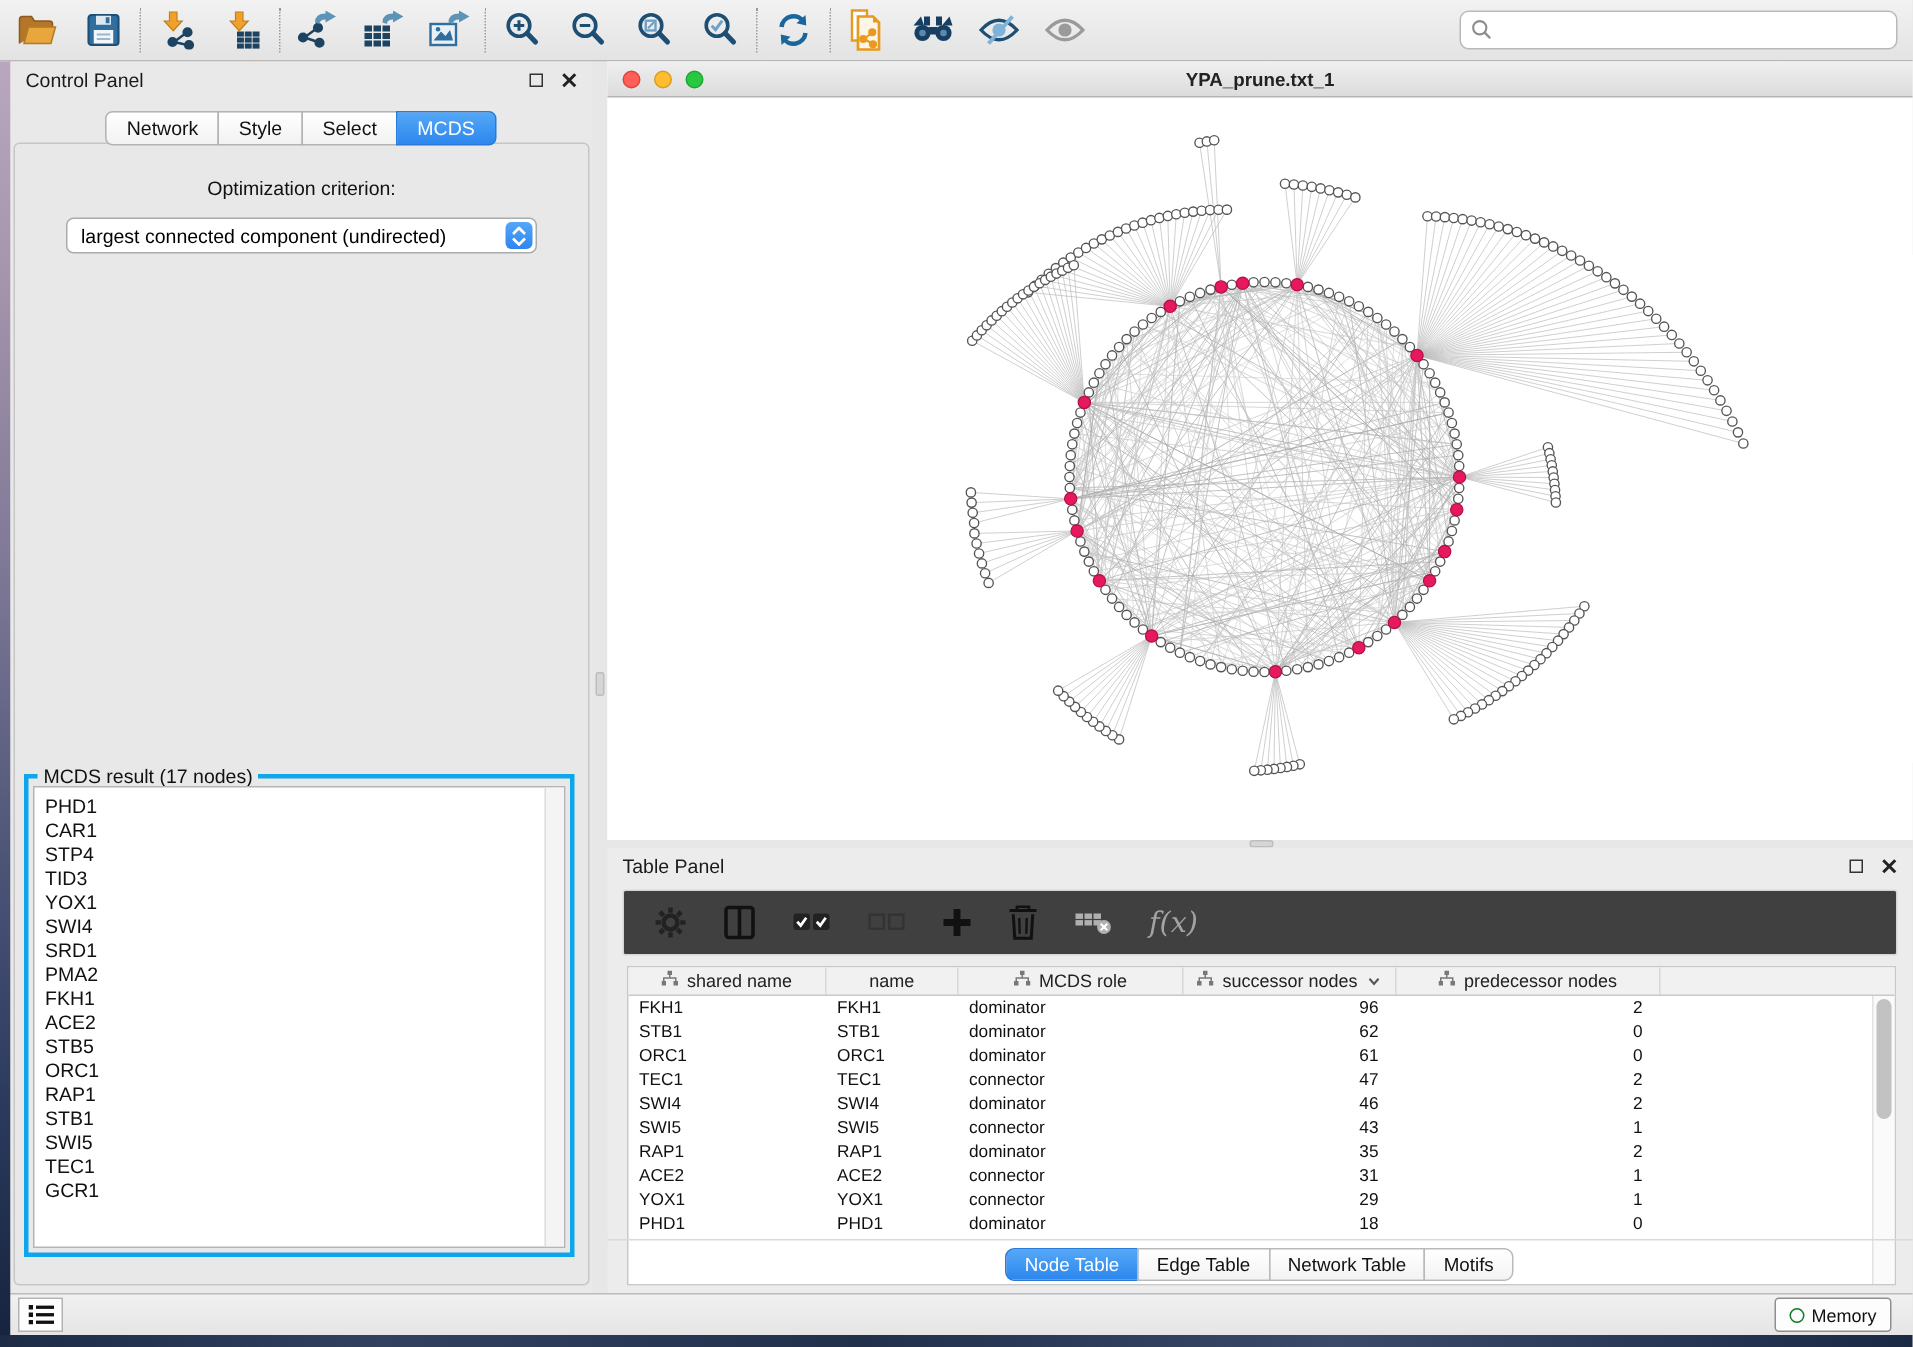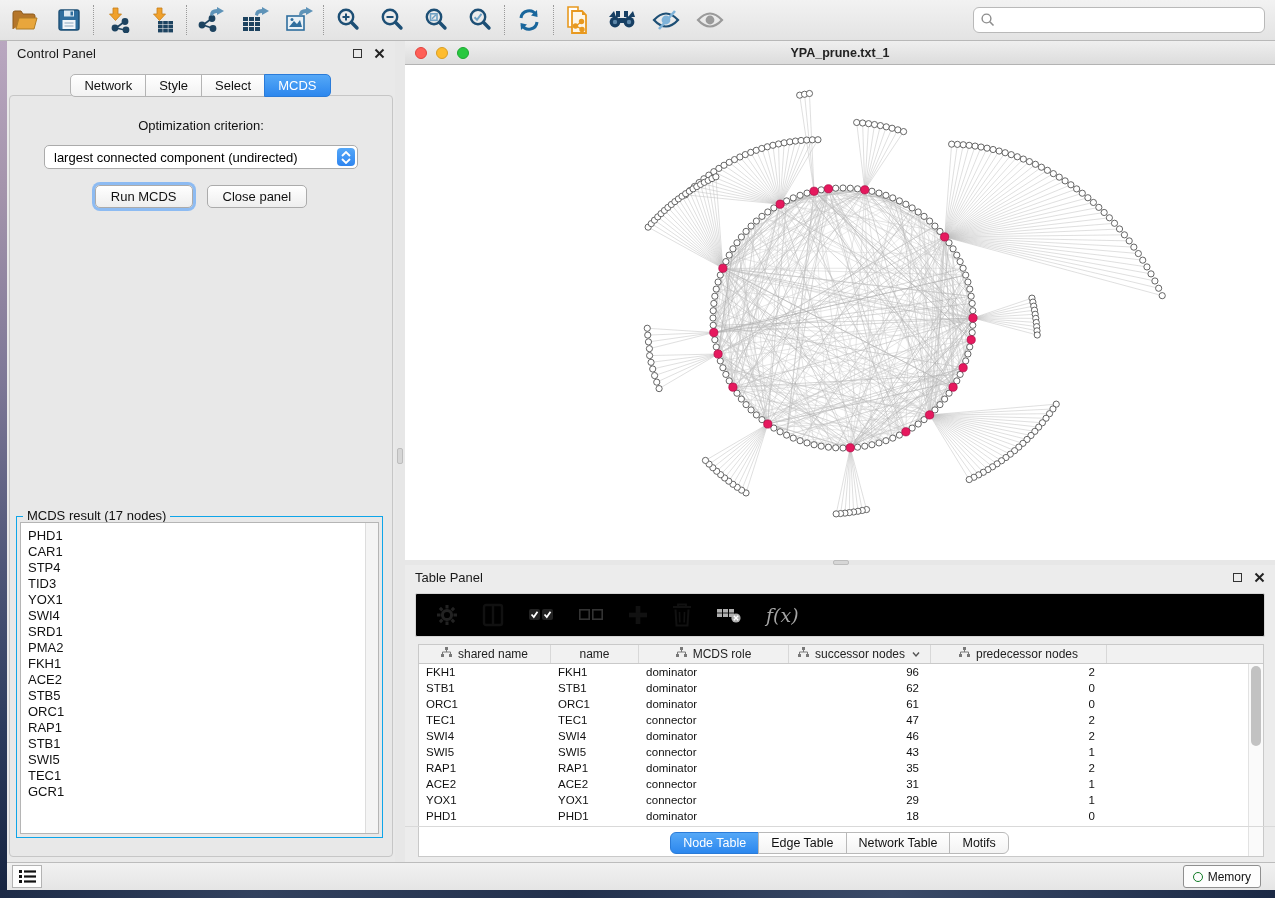--- a/index.html
+++ b/index.html
@@ -39,21 +39,21 @@
     background:#e8e8e8; border:1px solid #c6c6c6; border-radius:4px; }
   #criterion-label { text-align:center; margin-top:22px; font-size:13px; color:#111; }
   #criterion-select { position:relative; margin:12px auto 16px; width:314px; height:24px; background:#fff;
     border:1px solid #ababab; border-radius:5px; font-size:13px; display:flex; align-items:center; padding-left:9px; }
   #criterion-stepper { position:absolute; right:2px; top:2px; bottom:2px; width:18px; border-radius:4px;
     background:linear-gradient(#54a7f8,#2e85f0); display:flex; flex-direction:column; align-items:center; justify-content:center; gap:1px; }
   .btn-row { display:flex; justify-content:center; gap:14px; margin-top:12px; }
   .pbtn { font-size:13px; padding:3px 15px; background:linear-gradient(#ffffff,#eeeeee);
     border:1px solid #ababab; border-radius:5px; color:#111; }
   .pbtn.focus { box-shadow:0 0 0 3px rgba(92,163,248,.65); }
-  #result-group { position:absolute; left:6px; right:9px; top:420px; bottom:18px; border:1px solid #0ea5e9; }
+  #result-group { position:absolute; left:6px; right:9px; top:420px; bottom:18px; border:3px solid #0ea5e9; }
   #result-legend { position:absolute; top:-9px; left:6px; background:#e8e8e8; padding:0 4px; font-size:13px; color:#111; }
   #result-list { position:absolute; left:3px; right:3px; top:5px; bottom:3px; background:#fff; border:1px solid #b5b5b5; overflow:hidden; }
   #result-items { padding:5px 0 0 7px; }
   .mitem { font-size:13px; line-height:16px; color:#111; }
   #result-scroll { position:absolute; right:0; top:0; bottom:0; width:13px; background:#f4f4f4; border-left:1px solid #dddddd; }
 
   
   #v-split { position:absolute; left:395px; top:41px; width:10px; height:821px; background:#e7e7e7; }
   #v-grip { position:absolute; left:2px; top:407px; width:6px; height:16px; background:#d6d6d6; border:1px solid #bdbdbd; border-radius:2px; }
   #h-split { position:absolute; left:405px; top:560px; width:870px; height:5px; background:#e7e7e7; }
@@ -65,21 +65,21 @@
     display:flex; align-items:center; justify-content:center; font-size:12.5px; color:#222; position:relative;font-weight:bold; }
   .lights { position:absolute; left:10px; top:6px; display:flex; gap:9px; }
   .light { width:12px; height:12px; border-radius:50%; }
   .light.r { background:#ff5f57; border:1px solid #e0443e; }
   .light.y { background:#febc2e; border:1px solid #d89e24; }
   .light.g { background:#28c840; border:1px solid #1da832; }
   #net-canvas { display:block; background:#fff; }
 
   
   #table-panel { position:absolute; left:405px; top:565px; width:870px; height:297px; background:#ececec; }
-  #tp-toolbar { position:absolute; left:10px; right:10px; top:28px; height:44px; background:#000000;
+  #tp-toolbar { position:absolute; left:10px; right:10px; top:28px; height:44px; background:#404040;
     border:1px solid #d6d6d6; border-radius:2px; display:flex; align-items:center; gap:24px; padding-left:20px; }
   #node-table { position:absolute; left:13px; right:11px; top:79px; height:213px; background:#fff; border:1px solid #c9c9c9; }
   #node-table-header { display:flex; height:19px; background:#f1f1f1; border-bottom:1px solid #c9c9c9; }
   .hcell { display:flex; align-items:center; justify-content:center; gap:6px; font-size:12px; color:#222;
     border-right:1px solid #d8d8d8; overflow:hidden; flex:0 0 auto; }
   .hcell.fill { border-right:none; flex:1; }
   .trow { display:flex; height:16px; }
   .tcell { font-size:11.5px; color:#111; padding-left:7px; line-height:16px; flex:0 0 auto; overflow:hidden; }
   .tcell.num { text-align:right; padding-right:12px; padding-left:0; }
   #table-scroll { position:absolute; right:0; top:19px; bottom:0; width:15px; background:#fafafa; border-left:1px solid #e2e2e2; }
@@ -297,24 +297,20 @@
     <div id="criterion-select">
       <span>largest connected component (undirected)</span>
       <span id="criterion-stepper">
         <svg width="10" height="6" viewBox="0 0 10 6">
             <polyline points="1,5 5,1 9,5" fill="none" stroke="#fff" stroke-width="1.8"></polyline>
           </svg>
         <svg width="10" height="6" viewBox="0 0 10 6">
             <polyline points="1,1 5,5 9,1" fill="none" stroke="#fff" stroke-width="1.8"></polyline>
           </svg>
       </span>
-    </div>
-    <div class="btn-row">
-      <div class="pbtn focus">Run MCDS</div>
-      <div class="pbtn">Close panel</div>
     </div>
     <div id="result-group">
       <div id="result-legend">MCDS result (17 nodes)</div>
       <div id="result-list">
         <div id="result-items">
             <div class="mitem">PHD1</div>
             <div class="mitem">CAR1</div>
             <div class="mitem">STP4</div>
             <div class="mitem">TID3</div>
             <div class="mitem">YOX1</div>

